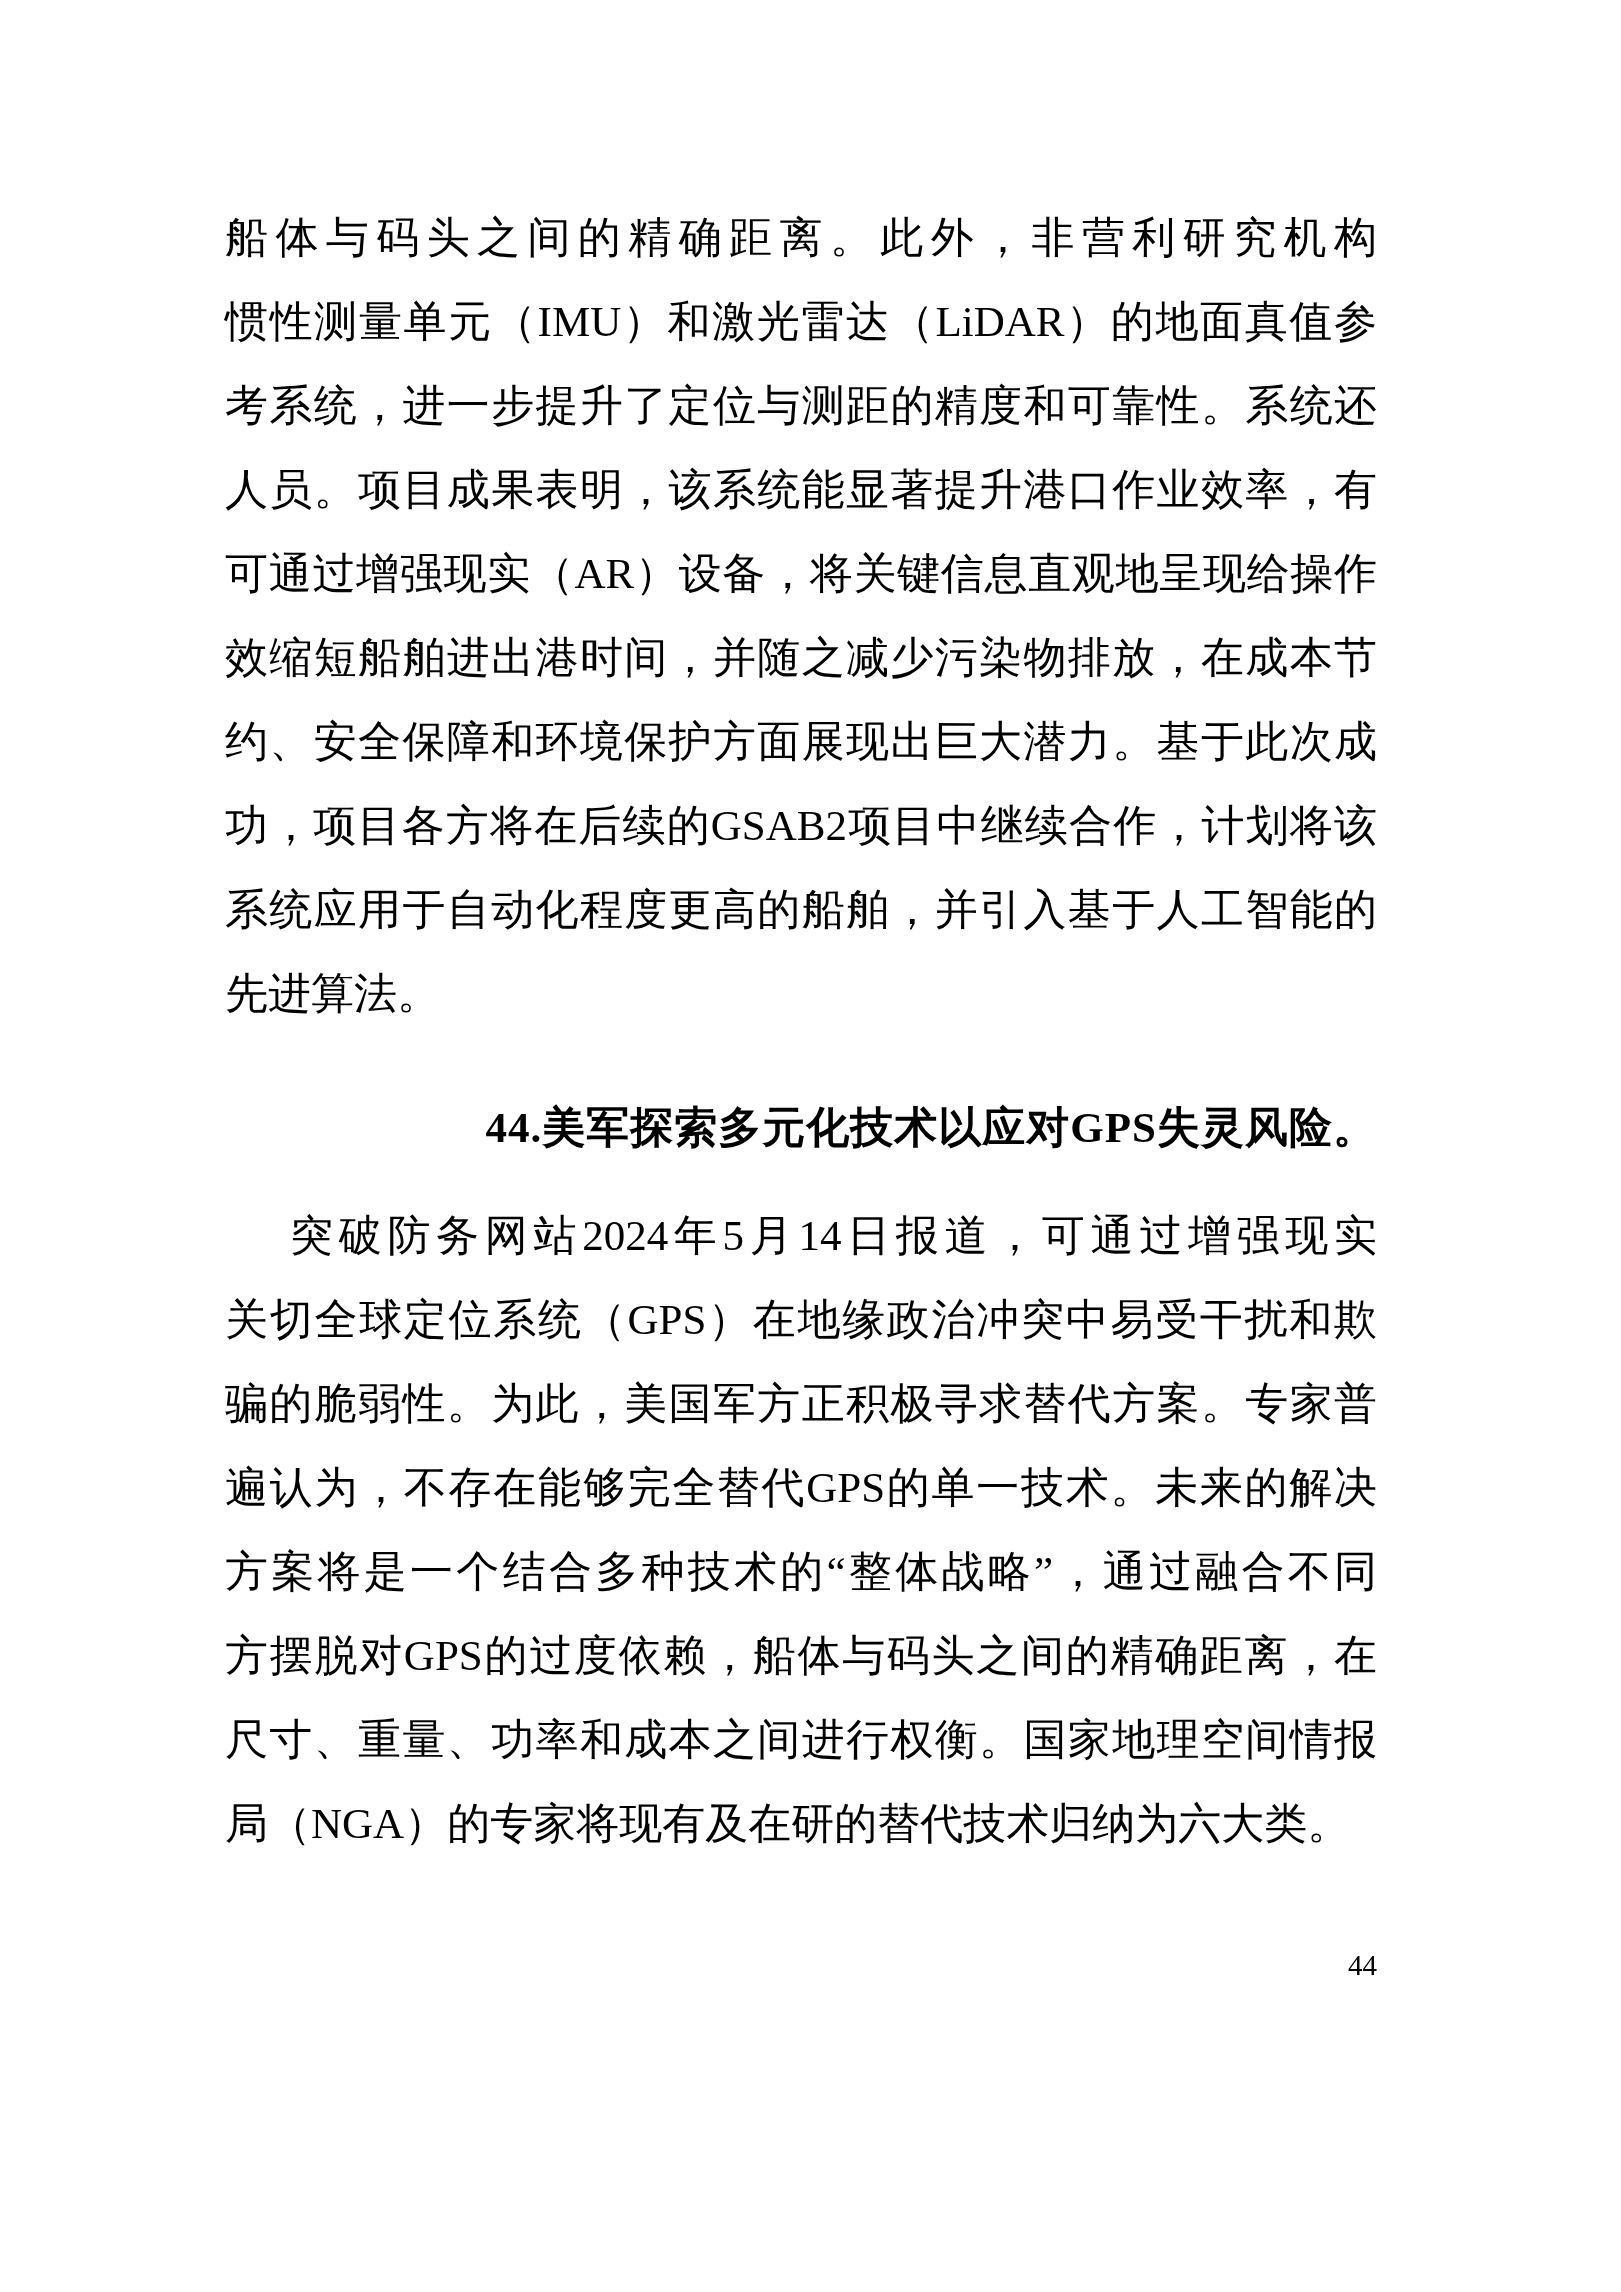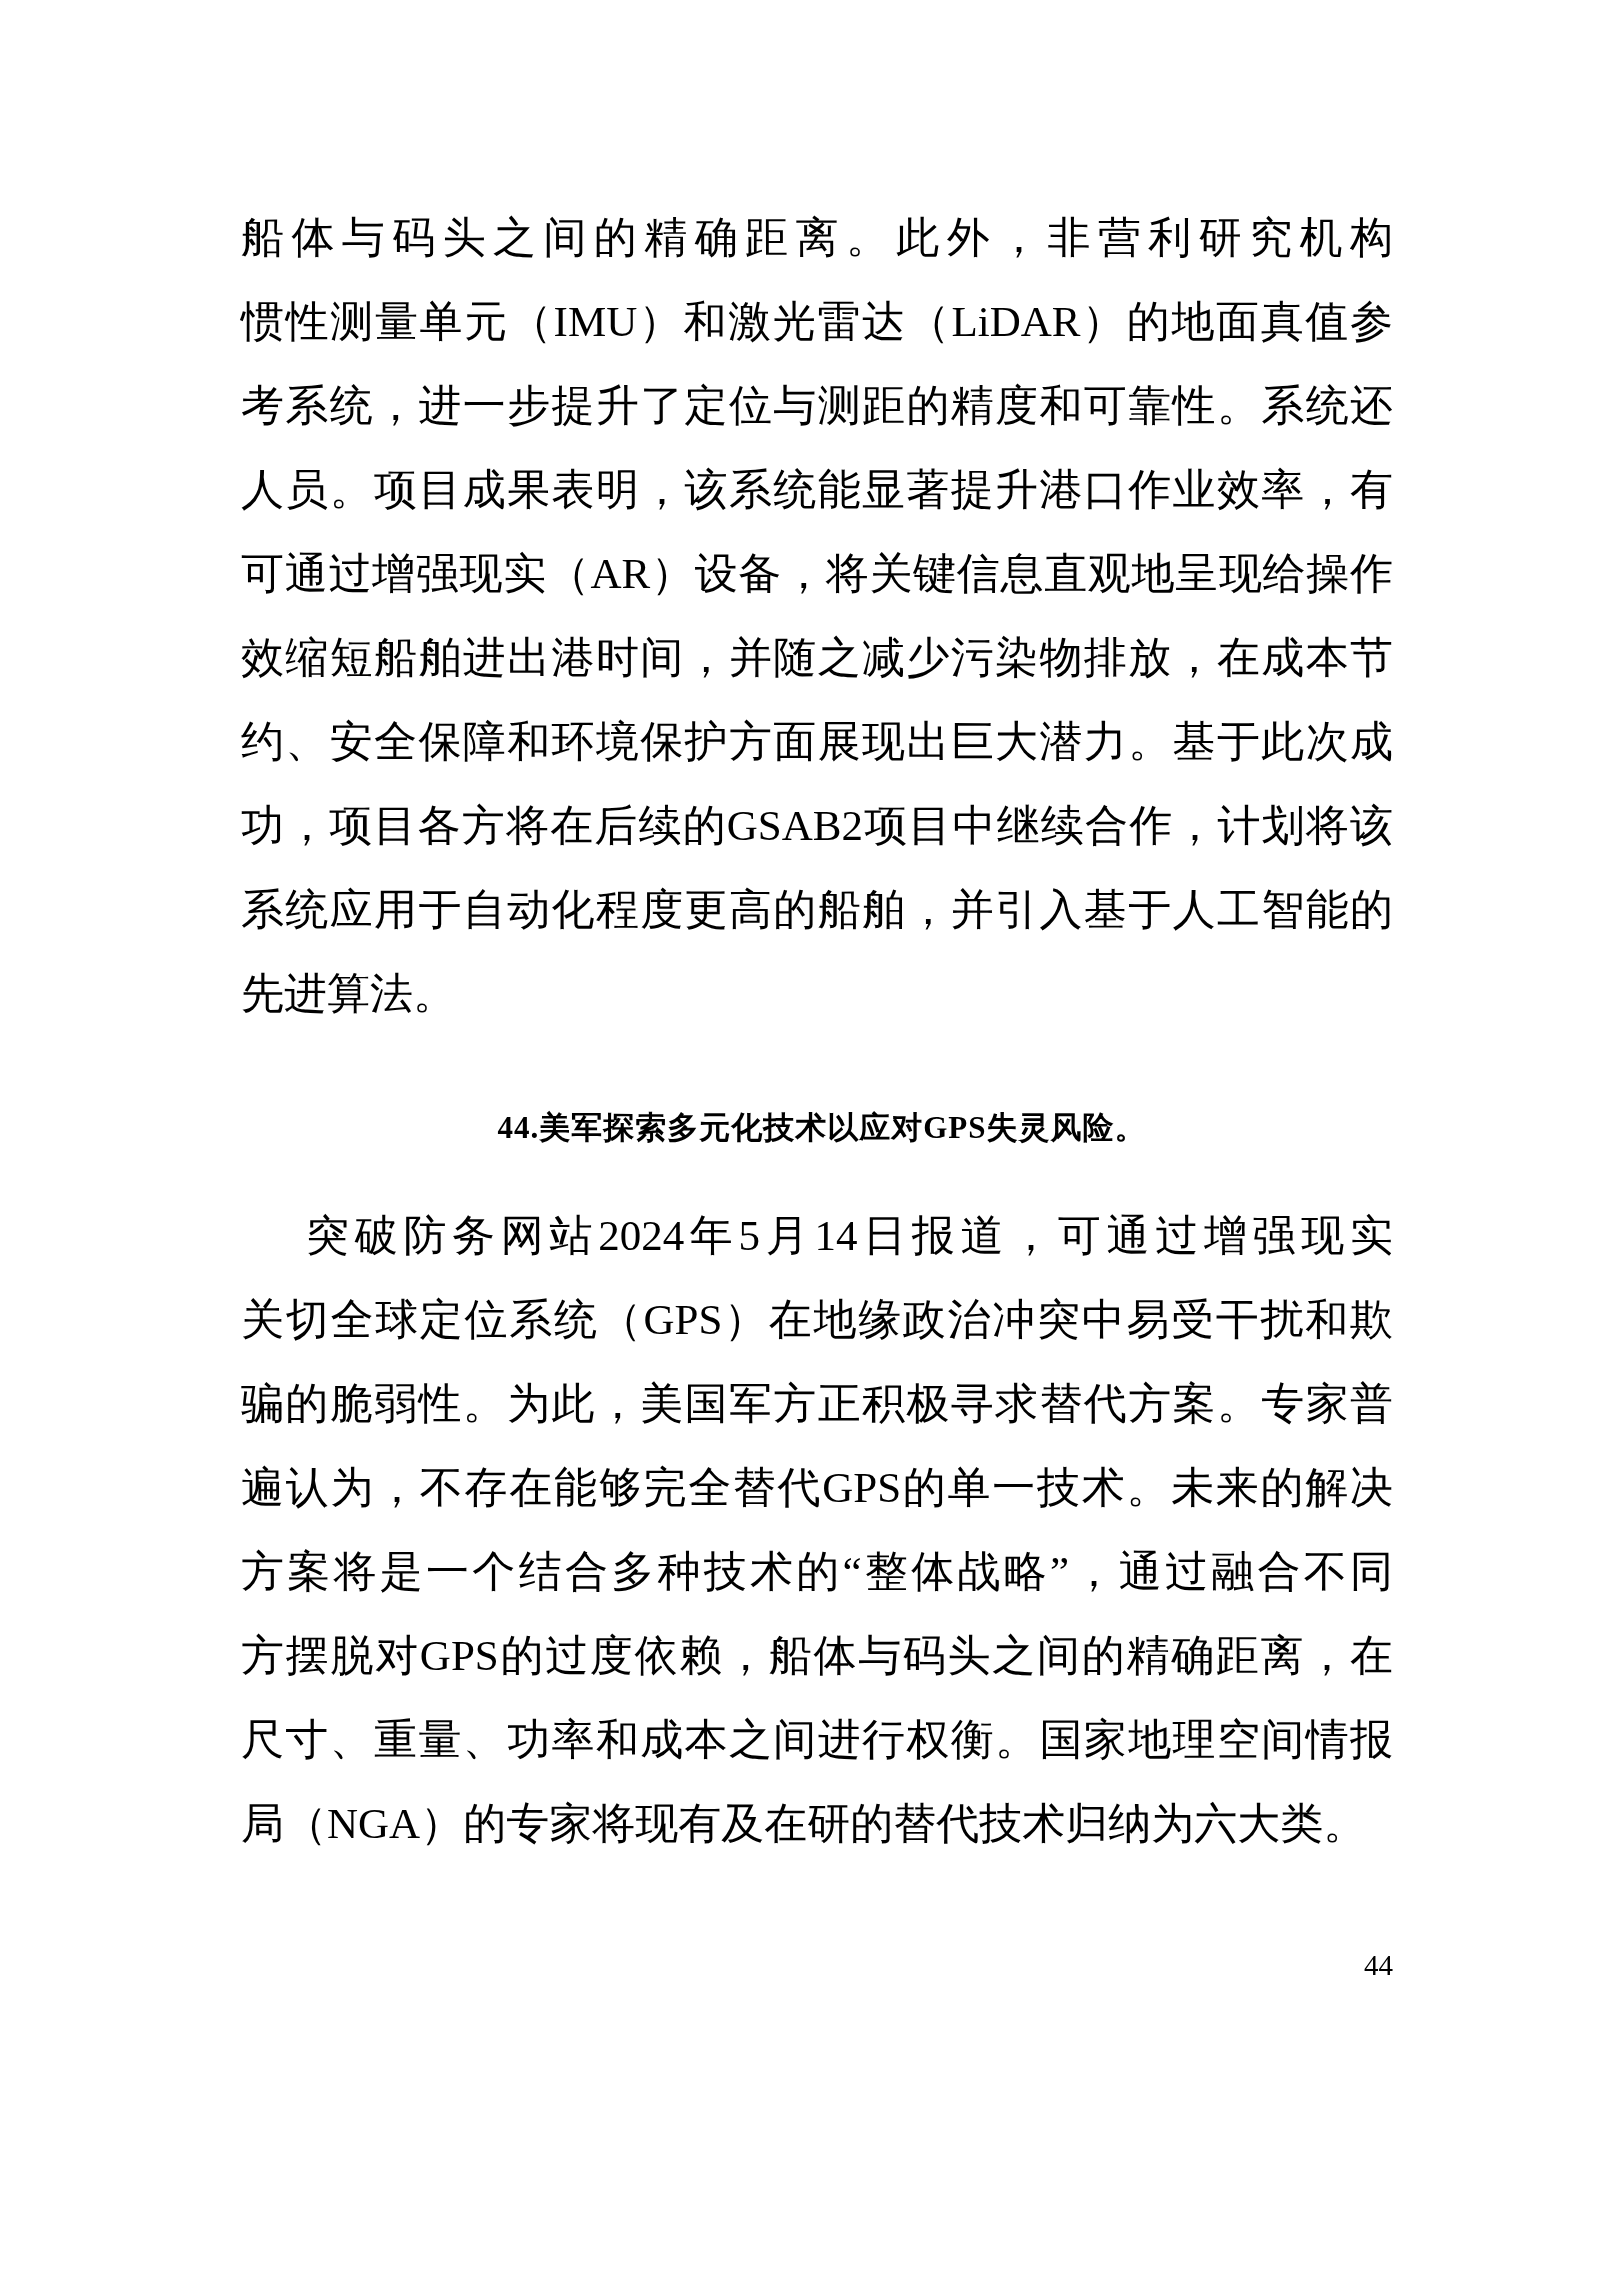--- a/index.html
+++ b/index.html
@@ -9,45 +9,45 @@
     height: 2293px;
     margin: 0 auto;
     background: #ffffff;
     color: #000000;
     font-family: "Liberation Serif", "DejaVu Serif", serif;
     font-size: 43px;
     overflow: hidden;
   }
   .content {
     position: absolute;
-    left: 241px;
+    left: 225px;
     top: 196px;
     width: 1152px;
   }
   .para { margin: 0; padding: 0; }
   .line {
     line-height: 84px;
     text-align: justify;
     text-align-last: justify;
     height: 84px;
     overflow: visible;
   }
   .line.last {
     text-align: right;
     text-align-last: left;
   }
   .line.indent { padding-left: 65px; }
   .heading {
     margin: 50px 0 23.5px 0;
     padding-left: 9.8px;
     font-weight: bold;
-    font-size: 31px;
+    font-size: 43px;
     line-height: 84px;
     height: 84px;
-    text-align: center;
+    text-align: right;
     letter-spacing: 1px;
   }
   .pagenum {
     margin-top: 85px;
     text-align: right;
     font-size: 29px;
     line-height: 29px;
   }
 </style>
 </head>

